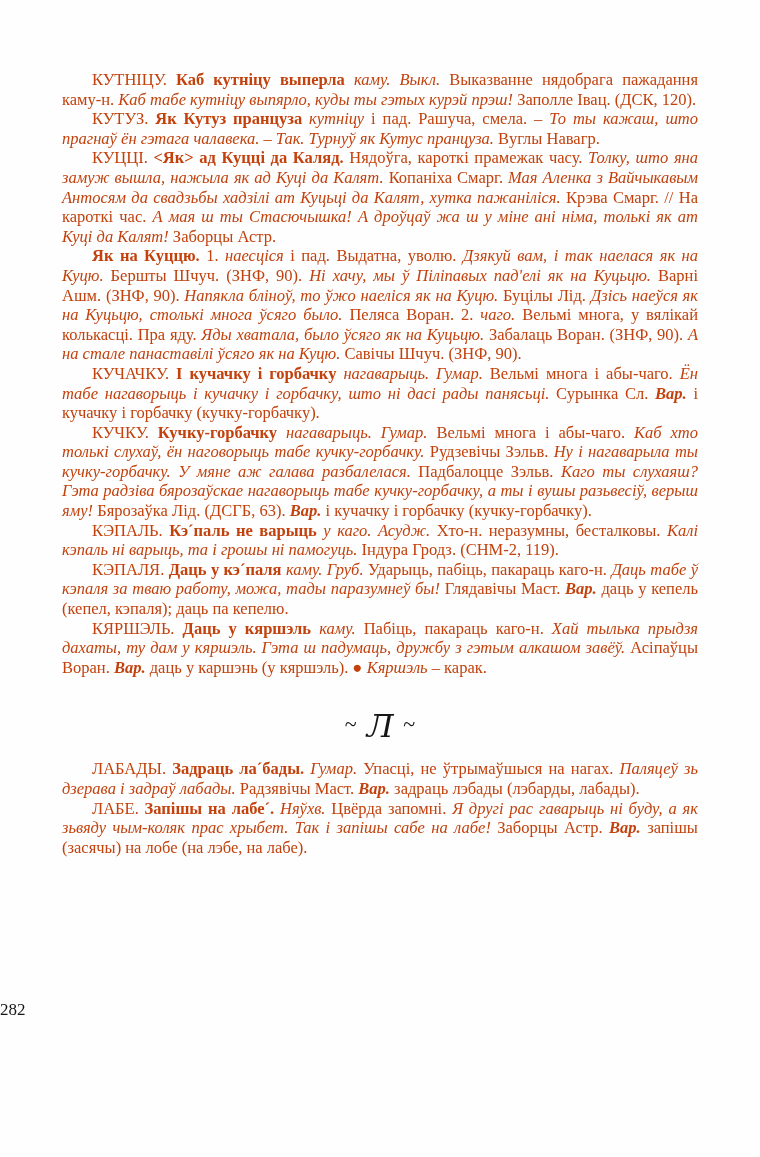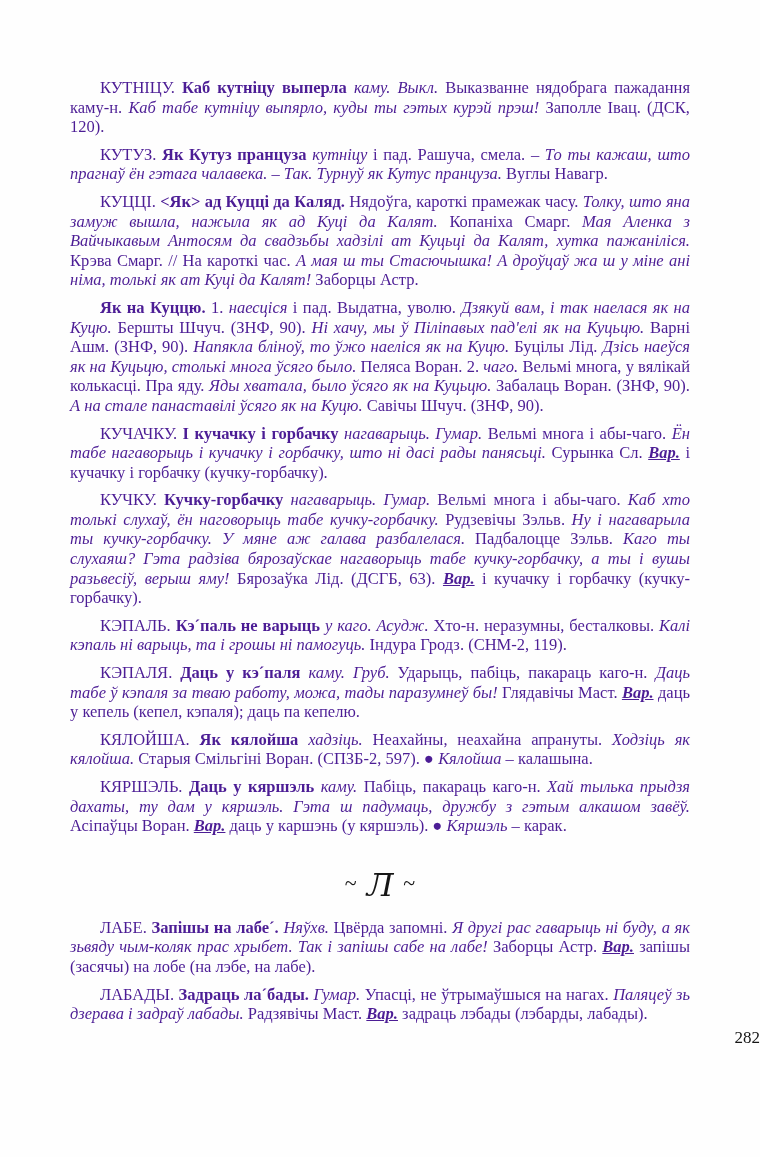--- a/index.html
+++ b/index.html
@@ -20,30 +20,30 @@
     inset: 0;
     background: #fefefe;
   }
   .text-block {
     position: absolute;
     left: 62px;
     top: 70px;
     width: 636px;
   }
   p.entry {
-    margin: 8px;
+    margin: 0;
     font-size: 16.5px;
     line-height: 19.6px;
     text-align: justify;
     text-indent: 30px;
-    color: #4c1d95;
+    color: #c2410c;
   }
   .seg-b { font-weight: bold; }
   .seg-i { font-style: italic; }
-  .seg-bi { font-weight: bold; font-style: italic; text-decoration: underline; }
+  .seg-bi { font-weight: bold; font-style: italic; }
   .section-divider {
     text-align: center;
     margin: 30px 0 14px 0;
     font-size: 20px;
     color: #161616;
   }
   .section-divider .tilde {
     font-size: 22px;
     vertical-align: 6px;
     letter-spacing: 0;
@@ -52,39 +52,37 @@
     font-family: "DejaVu Serif", serif;
     font-style: italic;
     font-size: 32px;
     margin: 0 10px;
   }
   .page-number {
     position: absolute;
     top: 1000px;
     left: 0;
     width: 100%;
-    text-align: right;
+    text-align: left;
     font-size: 17px;
     color: #161616;
-    margin-top: 28px;
   }
 </style>
 </head>
 <body>
 
 <div class="page">
   <div class="text-block" id="entries">
       <p class="entry"><span>КУТНІЦУ. </span><span class="seg-b">Каб кутніцу выперла </span><span class="seg-i">каму. Выкл. </span><span>Выказванне нядобрага пажадання каму-н. </span><span class="seg-i">Каб табе кутніцу выпярло, куды ты гэтых курэй прэш! </span><span>Заполле Івац. (ДСК, 120).</span></p>
       <p class="entry"><span>КУТУЗ. </span><span class="seg-b">Як Кутуз пранцуза </span><span class="seg-i">кутніцу </span><span>і пад. Рашуча, смела. </span><span class="seg-i">– То ты кажаш, што прагнаў ён гэтага чалавека. – Так. Турнуў як Кутус пранцуза. </span><span>Вуглы Навагр.</span></p>
       <p class="entry"><span>КУЦЦІ. </span><span class="seg-b">&lt;Як&gt; ад Куцці да Каляд. </span><span>Нядоўга, кароткі прамежак часу. </span><span class="seg-i">Толку, што яна замуж вышла, нажыла як ад Куці да Калят. </span><span>Копаніха Смарг. </span><span class="seg-i">Мая Аленка з Вайчыкавым Антосям да свадзьбы хадзілі ат Куцьці да Калят, хутка пажаніліся. </span><span>Крэва Смарг. // На кароткі час. </span><span class="seg-i">А мая ш ты Стасючышка! А дроўцаў жа ш у міне ані німа, толькі як ат Куці да Калят! </span><span>Заборцы Астр.</span></p>
       <p class="entry"><span class="seg-b">Як на Куццю. </span><span>1. </span><span class="seg-i">наесціся </span><span>і пад. Выдатна, уволю. </span><span class="seg-i">Дзякуй вам, і так наелася як на Куцю. </span><span>Бершты Шчуч. (ЗНФ, 90). </span><span class="seg-i">Ні хачу, мы ў Піліпавых пад'елі як на Куцьцю. </span><span>Варні Ашм. (ЗНФ, 90). </span><span class="seg-i">Напякла бліноў, то ўжо наеліся як на Куцю. </span><span>Буцілы Лід. </span><span class="seg-i">Дзісь наеўся як на Куцьцю, столькі многа ўсяго было. </span><span>Пеляса Воран. 2. </span><span class="seg-i">чаго. </span><span>Вельмі многа, у вялікай колькасці. Пра яду. </span><span class="seg-i">Яды хватала, было ўсяго як на Куцьцю. </span><span>Забалаць Воран. (ЗНФ, 90). </span><span class="seg-i">А на стале панаставілі ўсяго як на Куцю. </span><span>Савічы Шчуч. (ЗНФ, 90).</span></p>
       <p class="entry"><span>КУЧАЧКУ. </span><span class="seg-b">І кучачку і горбачку </span><span class="seg-i">нагаварыць. Гумар. </span><span>Вельмі многа і абы-чаго. </span><span class="seg-i">Ён табе нагаворыць і кучачку і горбачку, што ні дасі рады панясьці. </span><span>Сурынка Сл. </span><span class="seg-bi">Вар.</span><span> і кучачку і горбачку (кучку-горбачку).</span></p>
       <p class="entry"><span>КУЧКУ. </span><span class="seg-b">Кучку-горбачку </span><span class="seg-i">нагаварыць. Гумар. </span><span>Вельмі многа і абы-чаго. </span><span class="seg-i">Каб хто толькі слухаў, ён наговорыць табе кучку-горбачку. </span><span>Рудзевічы Зэльв. </span><span class="seg-i">Ну і нагаварыла ты кучку-горбачку. У мяне аж галава разбалелася. </span><span>Падбалоцце Зэльв. </span><span class="seg-i">Каго ты слухаяш? Гэта радзіва бярозаўскае нагаворыць табе кучку-горбачку, а ты і вушы разьвесіў, верыш яму! </span><span>Бярозаўка Лід. (ДСГБ, 63). </span><span class="seg-bi">Вар.</span><span> і кучачку і горбачку (кучку-горбачку).</span></p>
       <p class="entry"><span>КЭПАЛЬ. </span><span class="seg-b">Кэ´паль не варыць </span><span class="seg-i">у каго. Асудж. </span><span>Хто-н. неразумны, бесталковы. </span><span class="seg-i">Калі кэпаль ні варыць, та і грошы ні памогуць. </span><span>Індура Гродз. (СНМ-2, 119).</span></p>
       <p class="entry"><span>КЭПАЛЯ. </span><span class="seg-b">Даць у кэ´паля </span><span class="seg-i">каму. Груб. </span><span>Ударыць, пабіць, пакараць каго-н. </span><span class="seg-i">Даць табе ў кэпаля за тваю работу, можа, тады паразумнеў бы! </span><span>Глядавічы Маст. </span><span class="seg-bi">Вар.</span><span> даць у кепель (кепел, кэпаля); даць па кепелю.</span></p>
-      <p class="entry"><span>КЯЛОЙША. </span><span class="seg-b">Як кялойша </span><span class="seg-i">хадзіць. </span><span>Неахайны, неахайна апрануты. </span><span class="seg-i">Ходзіць як кялойша. </span><span>Старыя Смільгіні Воран. (СПЗБ-2, 597). ● </span><span class="seg-i">Кялойша </span><span>– калашына.</span></p>
       <p class="entry"><span>КЯРШЭЛЬ. </span><span class="seg-b">Даць у кяршэль </span><span class="seg-i">каму. </span><span>Пабіць, пакараць каго-н. </span><span class="seg-i">Хай тылька прыдзя дахаты, ту дам у кяршэль. Гэта ш падумаць, дружбу з гэтым алкашом завёў. </span><span>Асіпаўцы Воран. </span><span class="seg-bi">Вар.</span><span> даць у каршэнь (у кяршэль). ● </span><span class="seg-i">Кяршэль </span><span>– карак.</span></p>
       <div class="section-divider"><span class="tilde">~</span><span class="script-letter">Л</span><span class="tilde">~</span></div>
+      <p class="entry"><span>ЛАБАДЫ. </span><span class="seg-b">Задраць ла´бады. </span><span class="seg-i">Гумар. </span><span>Упасці, не ўтрымаўшыся на нагах. </span><span class="seg-i">Паляцеў зь дзерава і задраў лабады. </span><span>Радзявічы Маст. </span><span class="seg-bi">Вар.</span><span> задраць лэбады (лэбарды, лабады).</span></p>
       <p class="entry"><span>ЛАБЕ. </span><span class="seg-b">Запішы на лабе´. </span><span class="seg-i">Няўхв. </span><span>Цвёрда запомні. </span><span class="seg-i">Я другі рас гаварыць ні буду, а як зьвяду чым-коляк прас хрыбет. Так і запішы сабе на лабе! </span><span>Заборцы Астр. </span><span class="seg-bi">Вар.</span><span> запішы (засячы) на лобе (на лэбе, на лабе).</span></p>
-      <p class="entry"><span>ЛАБАДЫ. </span><span class="seg-b">Задраць ла´бады. </span><span class="seg-i">Гумар. </span><span>Упасці, не ўтрымаўшыся на нагах. </span><span class="seg-i">Паляцеў зь дзерава і задраў лабады. </span><span>Радзявічы Маст. </span><span class="seg-bi">Вар.</span><span> задраць лэбады (лэбарды, лабады).</span></p>
     </div>
   <div class="page-number">282</div>
 </div>
 
 </body></html>

